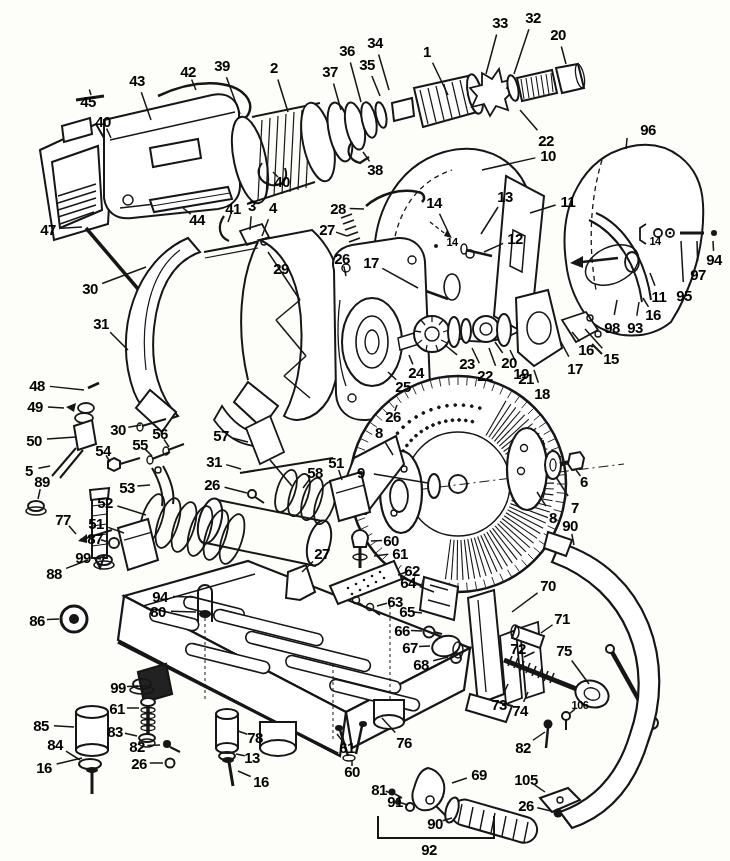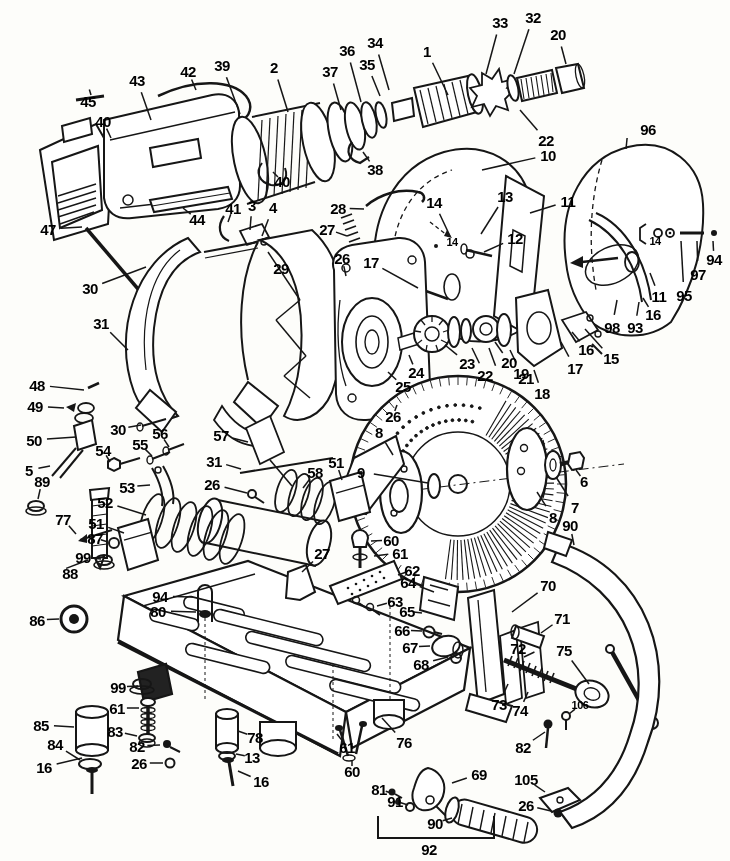--- a/index.html
+++ b/index.html
@@ -839,21 +839,21 @@
       <span class="callout" style="left: 160px; top: 596px;">94</span>
       <span class="callout" style="left: 158px; top: 611px;">80</span>
       <span class="callout" style="left: 379px; top: 789px; text-align: right;">81</span>
       <span class="callout" style="left: 137px; top: 746px;">82</span>
       <span class="callout" style="left: 523px; top: 747px;">82</span>
       <span class="callout" style="left: 115px; top: 731px;">83</span>
       <span class="callout" style="left: 55px; top: 744px;">84</span>
       <span class="callout" style="left: 41px; top: 725px;">85</span>
       <span class="callout" style="left: 37px; top: 620px;">86</span>
       <span class="callout" style="left: 95px; top: 538px;">87</span>
-      <span class="callout" style="left: 70px; top: 573px;">88</span>
+      <span class="callout" style="left: 54px; top: 573px;">88</span>
       <span class="callout" style="left: 42px; top: 481px;">89</span>
       <span class="callout" style="left: 570px; top: 525px;">90</span>
       <span class="callout" style="left: 435px; top: 823px;">90</span>
       <span class="callout" style="left: 395px; top: 801px;">91</span>
       <span class="callout" style="left: 429px; top: 849px;">92</span>
       <span class="callout" style="left: 635px; top: 327px;">93</span>
       <span class="callout" style="left: 714px; top: 259px;">94</span>
       <span class="callout" style="left: 684px; top: 295px;">95</span>
       <span class="callout" style="left: 648px; top: 129px;">96</span>
       <span class="callout" style="left: 698px; top: 274px;">97</span>

